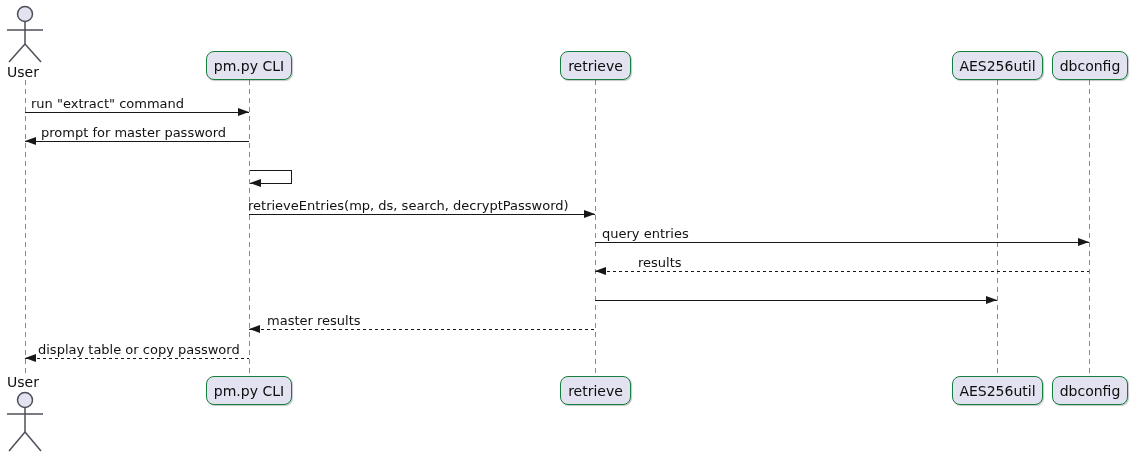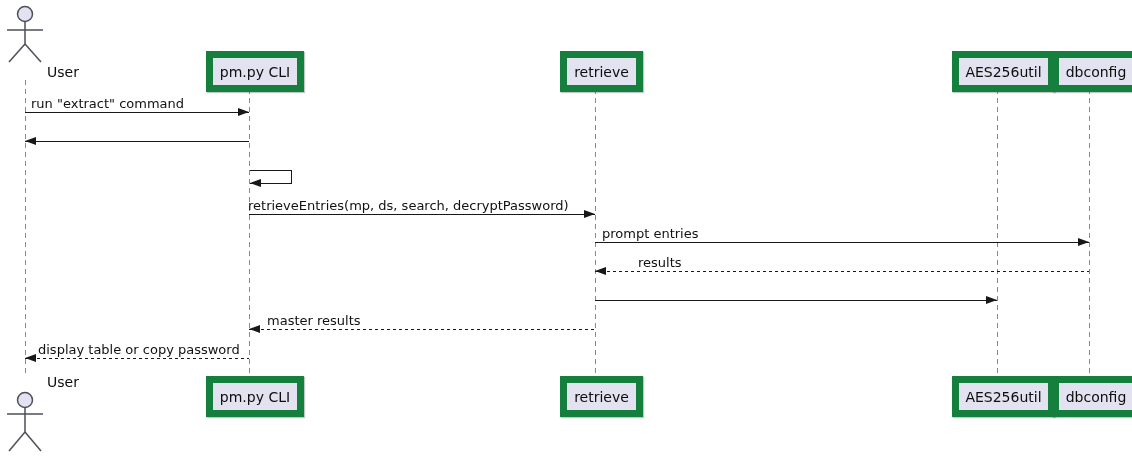--- a/index.html
+++ b/index.html
@@ -14,35 +14,34 @@
   }
   .lifeline {
     position: absolute;
     width: 1px;
     background: repeating-linear-gradient(to bottom, #8a8a8a 0 5px, transparent 5px 9px);
   }
   .pbox {
     position: absolute;
     height: 27px;
     background: #E2E2F0;
-    border: 7px solid #15803d;
-    border-radius: 0;
+    border: 1px solid #15803d;
+    border-radius: 8px;
     box-shadow: 1px 1px 1px rgba(90,90,110,0.35);
     display: flex;
     align-items: center;
     justify-content: center;
     font-size: 14px;
     color: #0d0d0d;
   }
   .actor-label {
     position: absolute;
     font-size: 14px;
     color: #0d0d0d;
     white-space: nowrap;
-    margin-left: 40px;
   }
   .msg-label {
     position: absolute;
     font-size: 13px;
     white-space: nowrap;
     color: #111111;
   }
   .line-solid {
     position: absolute;
     height: 1px;
@@ -126,33 +125,34 @@
       <span>AES256util</span>
     </div>
   <div class="pbox" style="left:1052px; top:376px; width:74px;">
       <span>dbconfig</span>
     </div>
 
   <div class="msg-label" style="left:31px; top:96px;">run "extract" command</div>
   <div class="line-solid" style="left:25px; top:112px; width:224px;"></div>
   <div class="head-right" style="left:238px; top:108px;"></div>
 
+  <div class="msg-label" style="left:41px; top:125px;">prompt for master password</div>
   <div class="line-solid" style="left:25px; top:141px; width:224px;"></div>
   <div class="head-left" style="left:25px; top:137px;"></div>
 
   <div class="line-solid" style="left:250px; top:170px; width:42px;"></div>
   <div class="vline-solid" style="left:291px; top:170px; height:14px;"></div>
   <div class="line-solid" style="left:250px; top:183px; width:42px;"></div>
   <div class="head-left" style="left:250px; top:179px;"></div>
 
   <div class="msg-label" style="left:248px; top:198px;">retrieveEntries(mp, ds, search, decryptPassword)</div>
   <div class="line-solid" style="left:249px; top:214px; width:346px;"></div>
   <div class="head-right" style="left:584px; top:210px;"></div>
 
-  <div class="msg-label" style="left:602px; top:226px;">prompt entries</div>
+  <div class="msg-label" style="left:602px; top:226px;">query entries</div>
   <div class="line-solid" style="left:595px; top:242px; width:494px;"></div>
   <div class="head-right" style="left:1078px; top:238px;"></div>
 
   <div class="msg-label" style="left:607px; top:255px;margin-left:31px;">results</div>
   <div class="line-dashed" style="left:595px; top:271px; width:494px;"></div>
   <div class="head-left" style="left:595px; top:267px;"></div>
 
   <div class="line-solid" style="left:595px; top:300px; width:402px;"></div>
   <div class="head-right" style="left:986px; top:296px;"></div>
 

